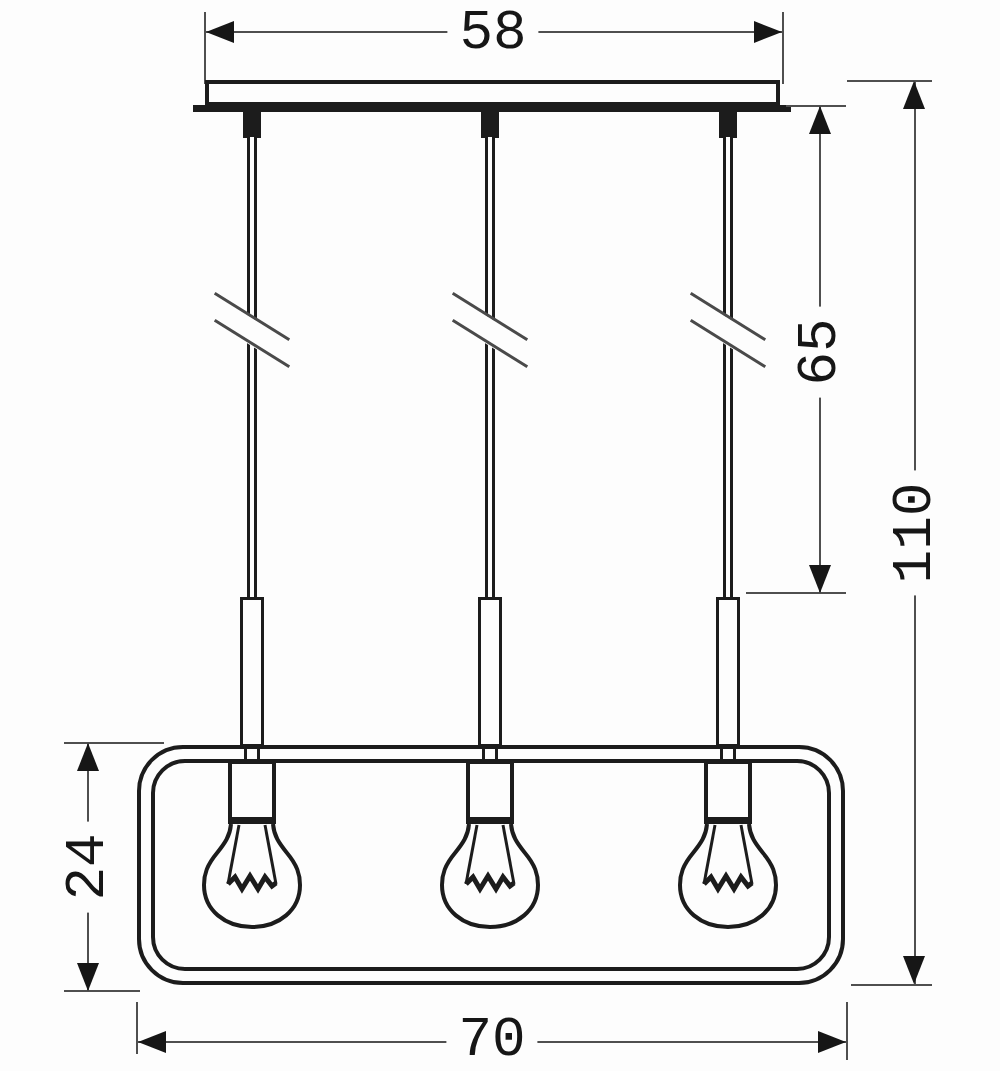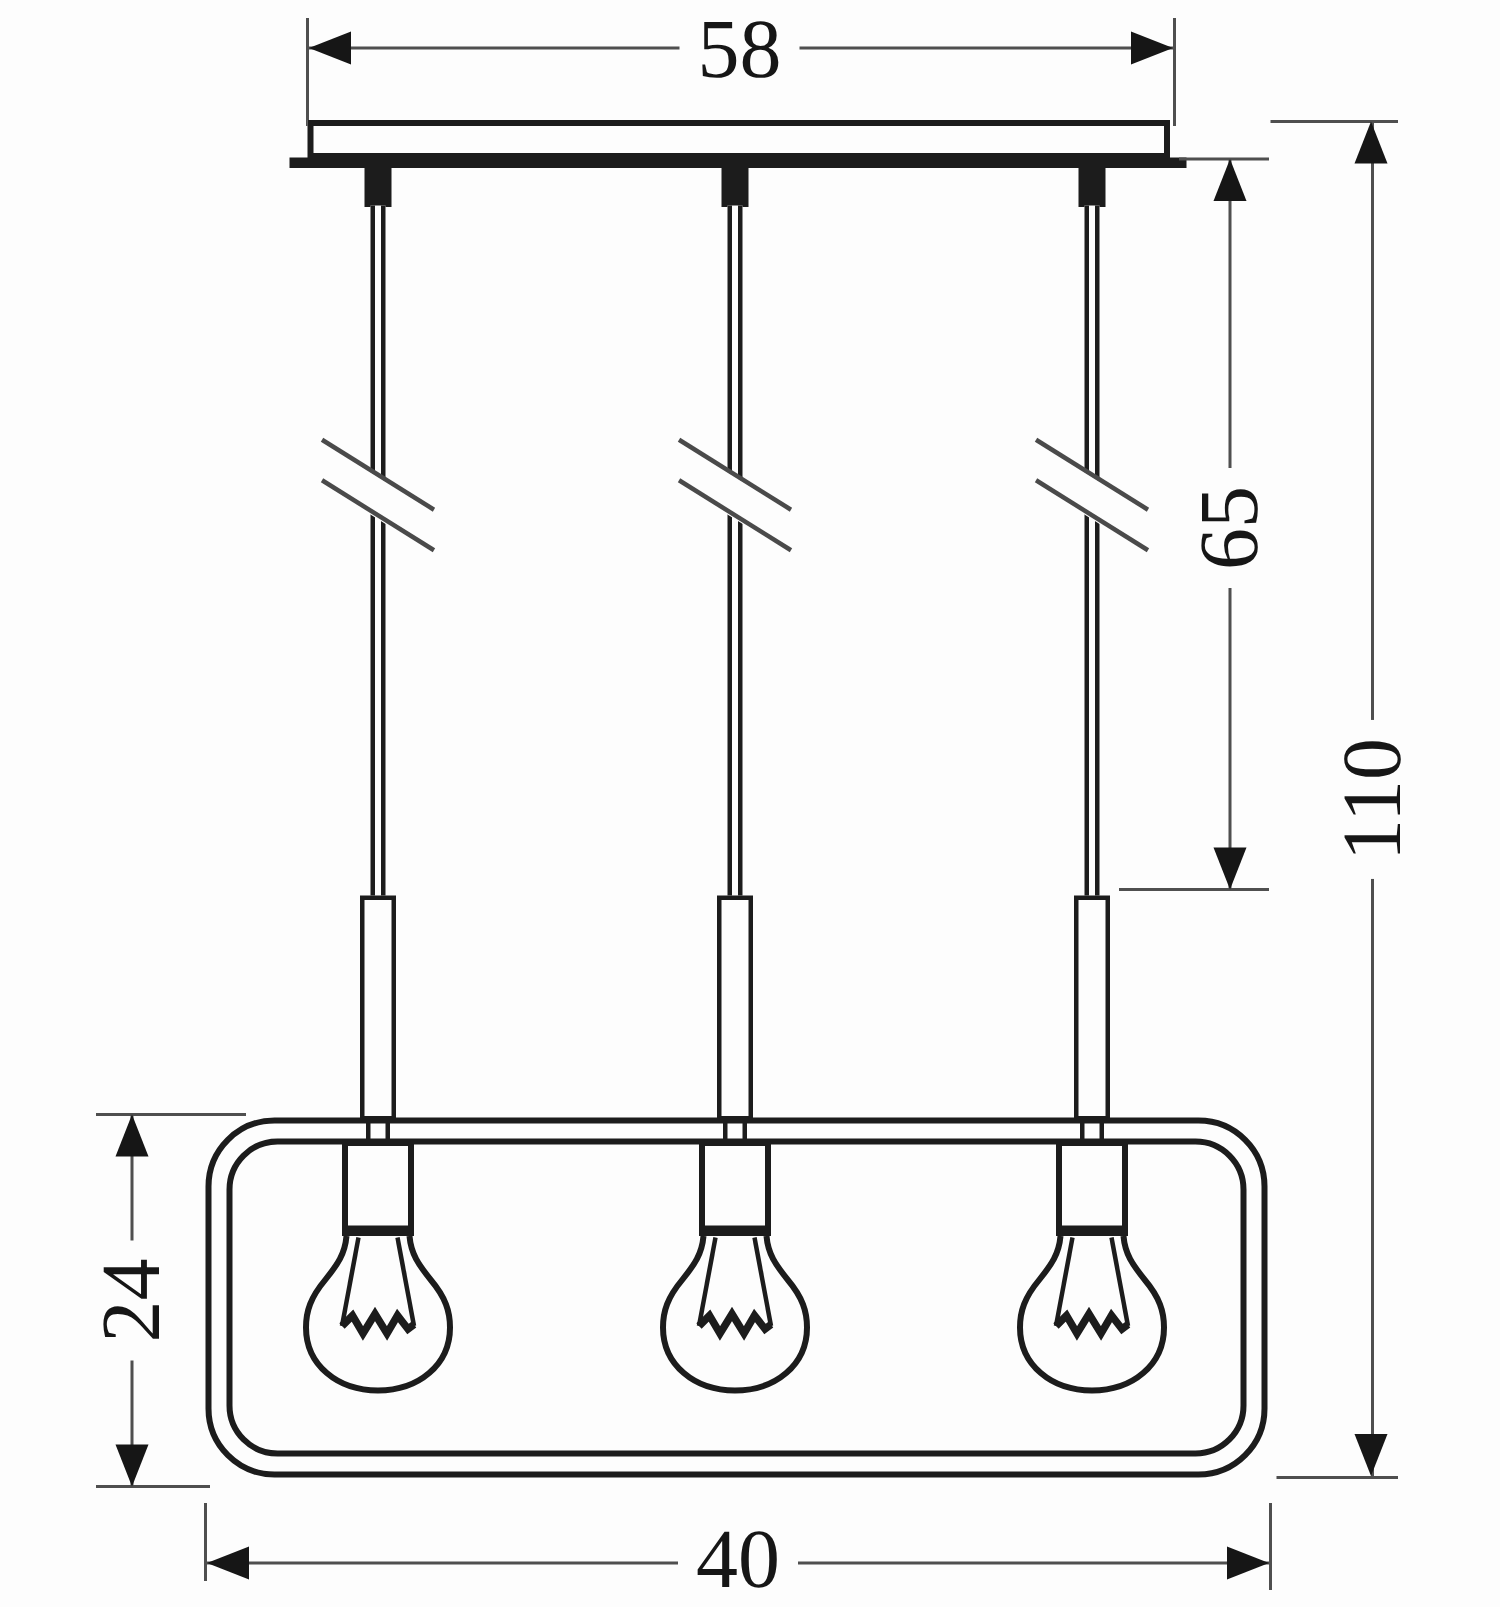--- a/index.html
+++ b/index.html
@@ -1,18 +1,18 @@
 <!DOCTYPE html>
 <html><head>
 <meta charset="utf-8">
 <style>
   html,body{margin:0;padding:0;background:#fdfdfd;}
   #canvas{
     position:relative;width:1000px;height:1071px;background:#fdfdfd;
-    overflow:hidden;font-family:Liberation Serif, serif;
+    overflow:hidden;font-family:Liberation Mono, monospace;
   }
   
   .hline{position:absolute;height:2px;background:#4f4f4f;}
   .vline{position:absolute;width:2px;background:#4f4f4f;}
   .arr{position:absolute;width:0;height:0;border-style:solid;}
   .arr.up{border-width:0 11px 28px 11px;border-color:transparent transparent #161616 transparent;}
   .arr.down{border-width:28px 11px 0 11px;border-color:#161616 transparent transparent transparent;}
   .arr.left{border-width:11px 28px 11px 0;border-color:transparent #161616 transparent transparent;}
   .arr.right{border-width:11px 0 11px 28px;border-color:transparent transparent transparent #161616;}
   .dim-label{
@@ -150,15 +150,15 @@
   <div class="vline" style="left:87px;top:743px;height:248px;"></div>
   <div class="arr up" style="left:77px;top:743px;"></div>
   <div class="arr down" style="left:77px;top:963px;"></div>
   <div class="dim-label rot" style="left:88px;top:867px;">24</div>
 
   <div class="vline" style="left:136px;top:1002px;height:52px;"></div>
   <div class="vline" style="left:846px;top:1002px;height:58px;"></div>
   <div class="hline" style="left:138px;top:1041px;width:708px;"></div>
   <div class="arr left" style="left:138px;top:1031px;"></div>
   <div class="arr right" style="left:818px;top:1031px;"></div>
-  <div class="dim-label" style="left:492px;top:1040px;">40</div>
+  <div class="dim-label" style="left:492px;top:1040px;">70</div>
 
 </div>
 
 </body></html>

